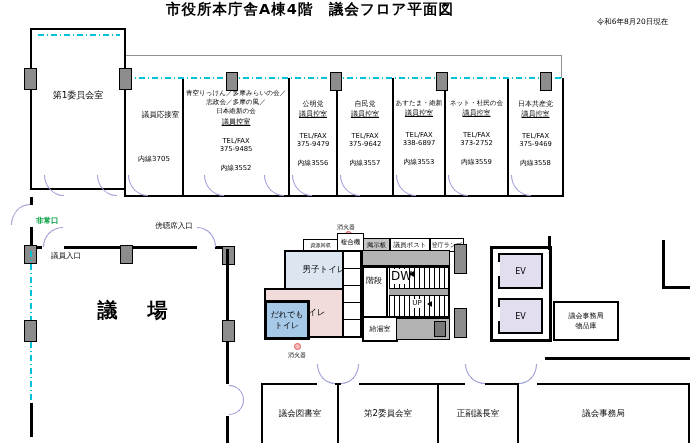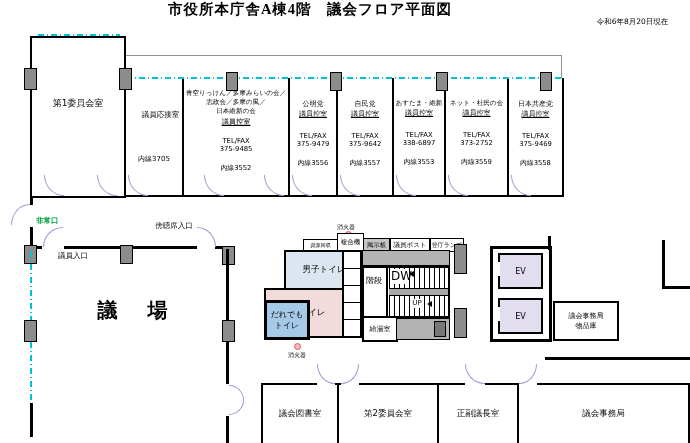--- a/index.html
+++ b/index.html
@@ -32,27 +32,27 @@
   .fdot { position:absolute; width:7px; height:7px; border:1.5px solid #e05a5a; background:#f2bcbc; border-radius:50%; }
   .flexcol { display:flex; flex-direction:column; align-items:center; }
   .cell { display:flex; align-items:center; justify-content:center; }
   .triL { position:absolute; width:0; height:0; border-top:3px solid transparent; border-bottom:3px solid transparent; border-right:5px solid #000; }
 </style>
 </head>
 <body>
 
 <div id="plan">
 
-  <div class="lbl" style="left:0;top:7;width:620px;font-size:14.5px;font-weight:bold;letter-spacing:1px;font-family:Liberation Serif, serif;">市役所本庁舎A棟4階　議会フロア平面図</div>
+  <div class="lbl" style="left:0;top:7;width:620px;font-size:14.5px;font-weight:bold;letter-spacing:1px;">市役所本庁舎A棟4階　議会フロア平面図</div>
   <div class="lbl" style="left:580px;top:17px;width:105px;font-size:7.5px;">令和6年8月20日現在</div>
 
   <div class="thin" style="left:124px;top:55px;width:438px;height:1px;"></div>
   <div class="thin" style="left:561px;top:55px;width:1px;height:23px;"></div>
 
-  <div class="room" style="left:30px;top:36px;width:96px;height:162px;">
+  <div class="room" style="left:30px;top:28px;width:96px;height:162px;">
     <div class="lbl" style="left:0;top:60px;width:100%;font-size:9px;">第1委員会室</div>
   </div>
   <div class="cyanH" style="left:38px;top:34px;width:82px;"></div>
 
   <div class="room noTop flexcol" style="left:124px;top:78px;width:60px;height:119px;padding-top:32px;">
     <div style="font-size:7.5px;padding-left:13px;">議員応接室</div>
     <div style="font-size:7px;margin-top:34px;">内線3705</div>
   </div>
 
   <div class="room noTop flexcol" style="left:182px;top:78px;width:108px;height:119px;padding-top:11px;">
@@ -120,21 +120,21 @@
   <div class="arc bl" style="left:511px;top:175px;width:20px;height:21px;"></div>
 
   <div class="wall" style="left:30px;top:197px;width:3px;height:52px;"></div>
   <div class="gap" style="left:30px;top:205px;width:3px;height:22px;"></div>
   <div class="arc tl" style="left:11px;top:204px;width:19px;height:21px;"></div>
   <div class="lbl" style="left:36px;top:216px;width:34px;font-size:7.5px;font-weight:bold;color:#00a040;text-align:left;">非常口</div>
 
   <div class="wall" style="left:30px;top:246px;width:198px;height:3px;"></div>
   <div class="gap" style="left:42px;top:246px;width:22px;height:3px;"></div>
   <div class="arc tl" style="left:43px;top:227px;width:20px;height:20px;"></div>
-  <div class="lbl" style="left:44px;top:251px;width:44px;font-size:7.5px;text-align:right;">議員入口</div>
+  <div class="lbl" style="left:44px;top:251px;width:44px;font-size:7.5px;text-align:center;">議員入口</div>
   <div class="gap" style="left:197px;top:246px;width:18px;height:3px;"></div>
   <div class="arc tr" style="left:197px;top:227px;width:19px;height:20px;"></div>
   <div class="lbl" style="left:148px;top:221px;width:52px;font-size:7.5px;">傍聴席入口</div>
   <div class="pillar" style="left:24px;top:245px;width:13px;height:19px;"></div>
   <div class="pillar" style="left:120px;top:245px;width:13px;height:19px;"></div>
   <div class="pillar" style="left:222px;top:246px;width:13px;height:19px;"></div>
 
   <div class="cyanV" style="left:30px;top:251px;height:153px;"></div>
   <div class="wall" style="left:30px;top:403px;width:3px;height:34px;"></div>
   <div class="wall" style="left:226px;top:249px;width:3px;height:194px;"></div>

